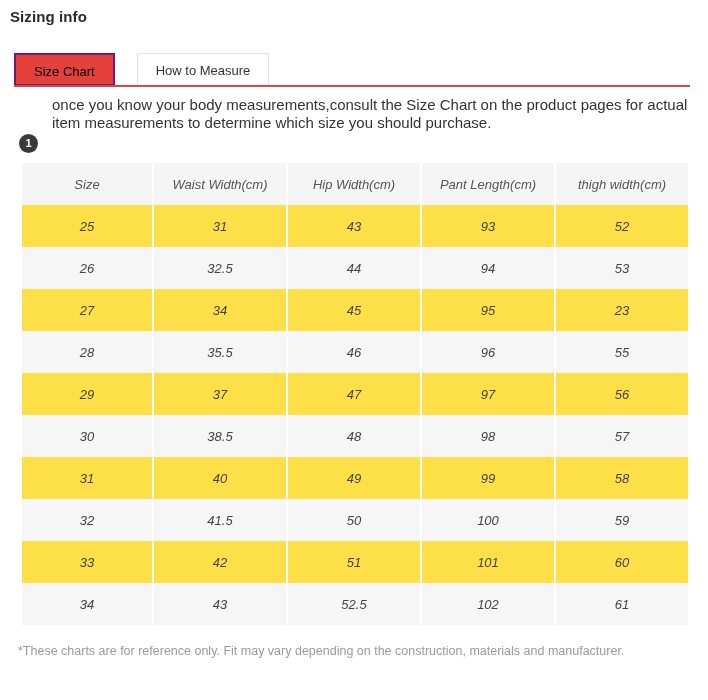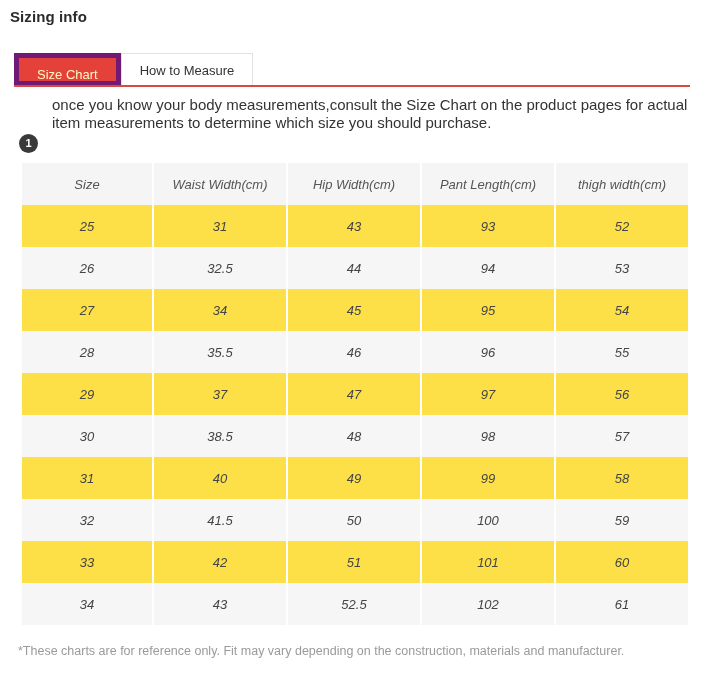--- a/index.html
+++ b/index.html
@@ -48,28 +48,29 @@
     line-height: 33px;
     padding: 0 18px;
     font-size: 13px;
     text-align: center;
     white-space: nowrap;
     cursor: pointer;
     user-select: none;
   }
   .tab.active {
     background: #e4413a;
-    color: #fef9c3;
-    border: 5px solid #701a75;
+    color: #000000;
+    border: 2px solid #701a75;
   }
   .tab.inactive {
     background: #ffffff;
     color: #333333;
     border: 1px solid #e2e2e2;
     border-bottom: 1px solid #e4413a;
+    margin-left: 22px;
   }
   .tab-underline {
     position: absolute;
     left: 14px;
     top: 85px;
     width: 676px;
     height: 2px;
     background: #d64a42;
   }
 
@@ -188,21 +189,21 @@
           <td class="col-generic">32.5</td>
           <td class="col-generic">44</td>
           <td class="col-generic">94</td>
           <td class="col-generic">53</td>
         </tr>
         <tr class="odd">
           <td class="col-size">27</td>
           <td class="col-generic">34</td>
           <td class="col-generic">45</td>
           <td class="col-generic">95</td>
-          <td class="col-generic">54</td>
+          <td class="col-generic">23</td>
         </tr>
         <tr class="even">
           <td class="col-size">28</td>
           <td class="col-generic">35.5</td>
           <td class="col-generic">46</td>
           <td class="col-generic">96</td>
           <td class="col-generic">55</td>
         </tr>
         <tr class="odd">
           <td class="col-size">29</td>

